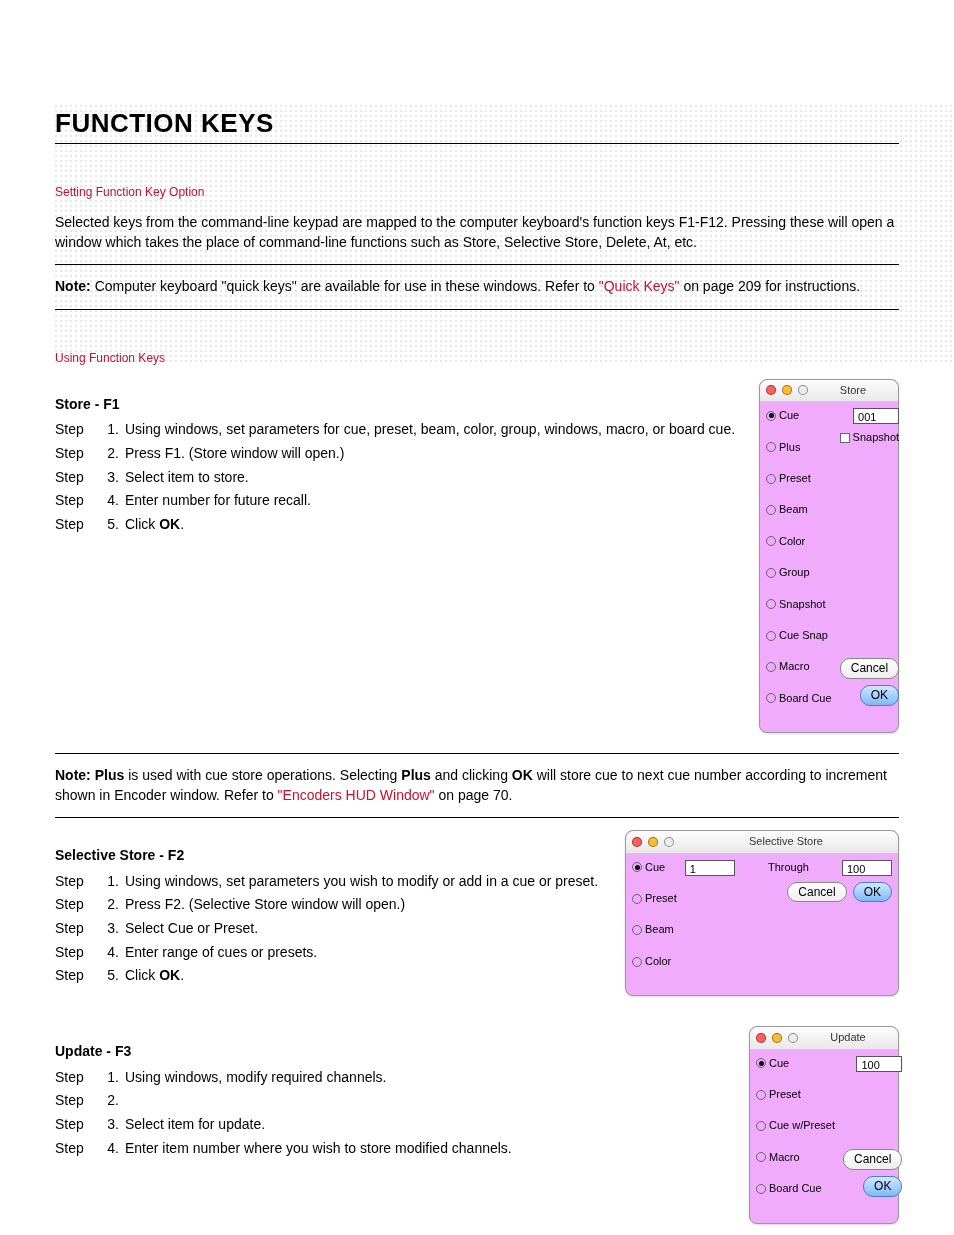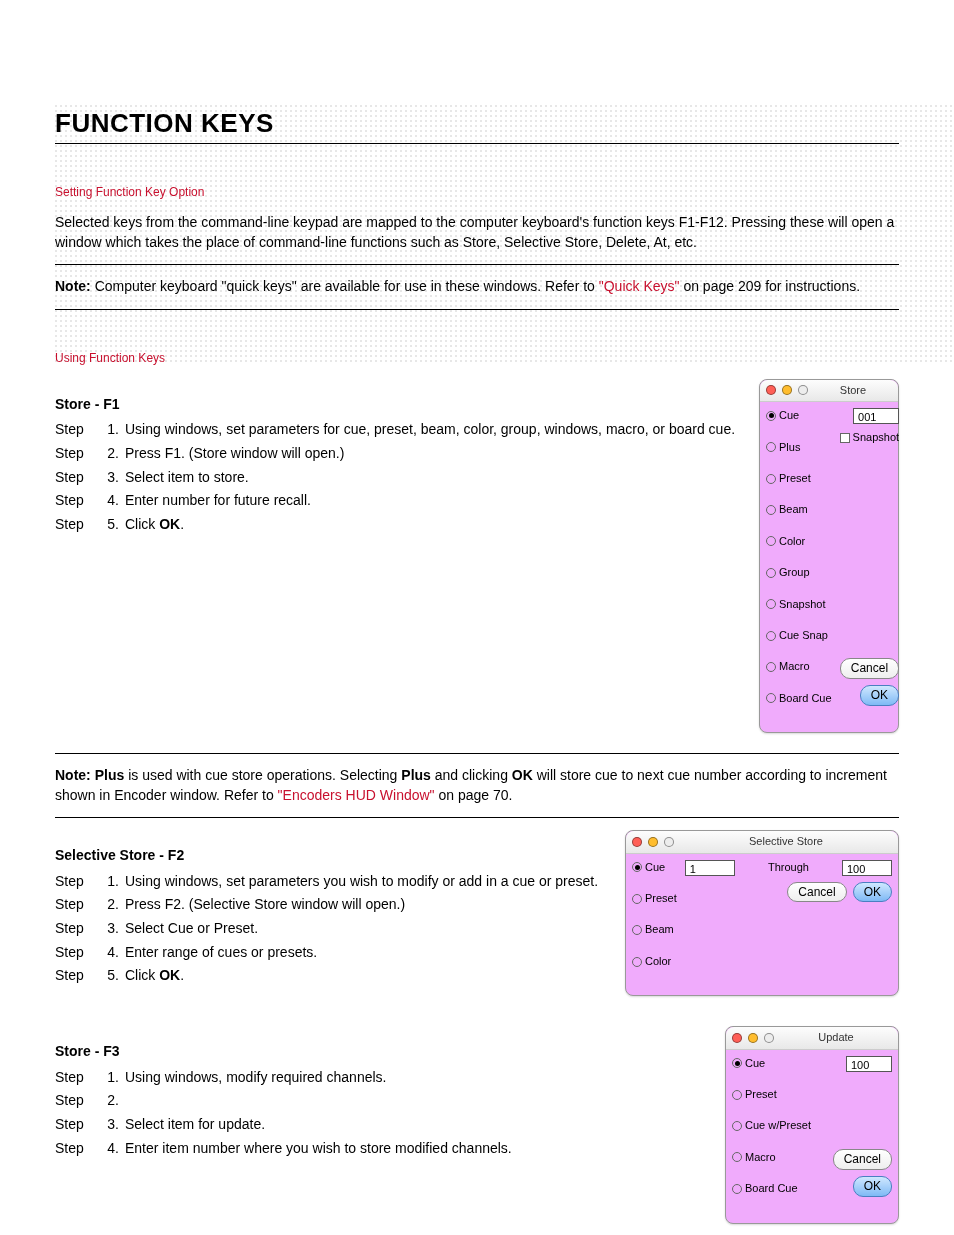--- a/index.html
+++ b/index.html
@@ -292,21 +292,21 @@
             <span class="btn ok">OK</span>
           </div>
         </div>
       </div>
     </div>
   </div>
 </div>
 
 <div class="content-row" style="margin-top:30px">
   <div class="content-col">
-    <h3 class="sub">Store - F3</h3>
+    <h3 class="sub">Update - F3</h3>
     <div>
       <div class="step-row">
             <span class="step-label">Step</span>
             <span class="step-num">1.</span>
             <span class="step-text">Using windows, modify required channels.</span>
           </div>
       <div class="step-row">
             <span class="step-label">Step</span>
             <span class="step-num">2.</span>
           </div>
@@ -316,21 +316,21 @@
             <span class="step-text">Select item for update.</span>
           </div>
       <div class="step-row">
             <span class="step-label">Step</span>
             <span class="step-num">4.</span>
             <span class="step-text">Enter item number where you wish to store modified channels.</span>
           </div>
     </div>
   </div>
   <div class="dialog-col">
-    <div class="mac-dialog" style="width:174px">
+    <div class="mac-dialog" style="width:150px">
       <div class="mac-titlebar">
         <span class="traffic t-red"></span>
         <span class="traffic t-yel"></span>
         <span class="traffic t-grn"></span>
         <span class="mac-title">Update</span>
       </div>
       <div class="mac-body">
         <div class="radio-list">
           <div class="radio-item">
                 <span class="radio sel"></span>

